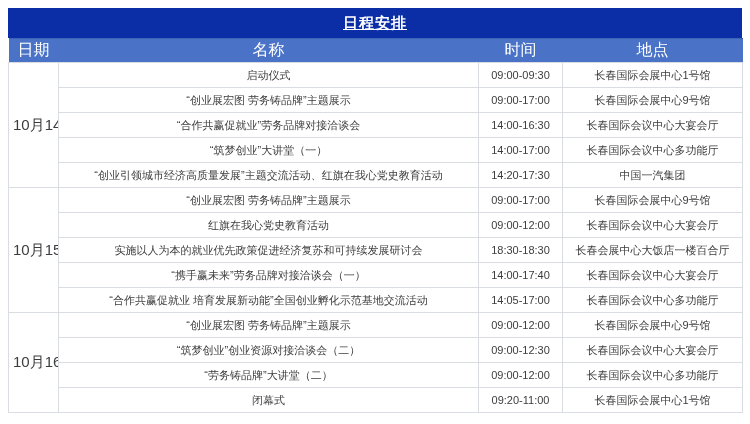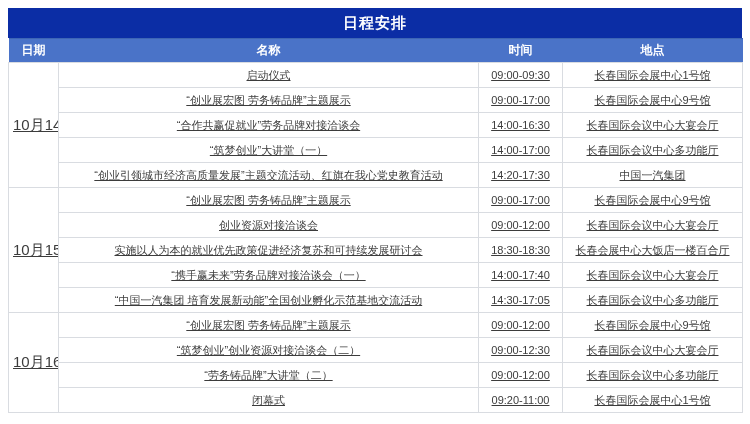--- a/index.html
+++ b/index.html
@@ -21,48 +21,48 @@
   .title-bar {
     height: 30px;
     background: var(--title_bar, #0b2da5);
     color: #ffffff;
     font-size: 15px;
     font-weight: bold;
     display: flex;
     align-items: center;
     justify-content: center;
     letter-spacing: 1px;
+    text-decoration: underline;
   }
   table.schedule {
     width: 734px;
     border-collapse: collapse;
     table-layout: fixed;
   }
   table.schedule thead th {
     background: var(--header_row, #4a73c8);
     color: #ffffff;
-    font-size: 12px;
-    font-weight: bold;
+    font-size: 16px;
+    font-weight: normal;
     height: 23px;
     border: none;
     border-top: 1px solid #3d65b5;
     padding: 0;
     text-align: center;
   }
   table.schedule tbody td {
     border: 1px solid var(--border, #d9dce1);
     height: 24px;
     font-size: 11px;
     color: var(--text, #3c3c3c);
     text-align: center;
     vertical-align: middle;
     padding: 0 4px;
     overflow: hidden;
     white-space: nowrap;
-    text-decoration: underline;
   }
   table.schedule tbody td.date-cell {
     font-size: 15px;
     color: var(--text, #3c3c3c);
   }
 </style>
 </head>
 <body>
 
 <div class="page">
@@ -116,37 +116,37 @@
       </tbody>
 
       <tbody>
         <tr>
           <td class="date-cell" rowspan="5">10月15日</td>
           <td>“创业展宏图 劳务铸品牌”主题展示</td>
           <td>09:00-17:00</td>
           <td>长春国际会展中心9号馆</td>
         </tr>
         <tr>
-          <td>创业资源对接洽谈会</td>
+          <td>红旗在我心党史教育活动</td>
           <td>09:00-12:00</td>
           <td>长春国际会议中心大宴会厅</td>
         </tr>
         <tr>
           <td>实施以人为本的就业优先政策促进经济复苏和可持续发展研讨会</td>
           <td>18:30-18:30</td>
           <td>长春会展中心大饭店一楼百合厅</td>
         </tr>
         <tr>
           <td>“携手赢未来”劳务品牌对接洽谈会（一）</td>
           <td>14:00-17:40</td>
           <td>长春国际会议中心大宴会厅</td>
         </tr>
         <tr>
-          <td>“中国一汽集团 培育发展新动能”全国创业孵化示范基地交流活动</td>
-          <td>14:30-17:05</td>
+          <td>“合作共赢促就业 培育发展新动能”全国创业孵化示范基地交流活动</td>
+          <td>14:05-17:00</td>
           <td>长春国际会议中心多功能厅</td>
         </tr>
       </tbody>
 
       <tbody>
         <tr>
           <td class="date-cell" rowspan="4">10月16日</td>
           <td>“创业展宏图 劳务铸品牌”主题展示</td>
           <td>09:00-12:00</td>
           <td>长春国际会展中心9号馆</td>

